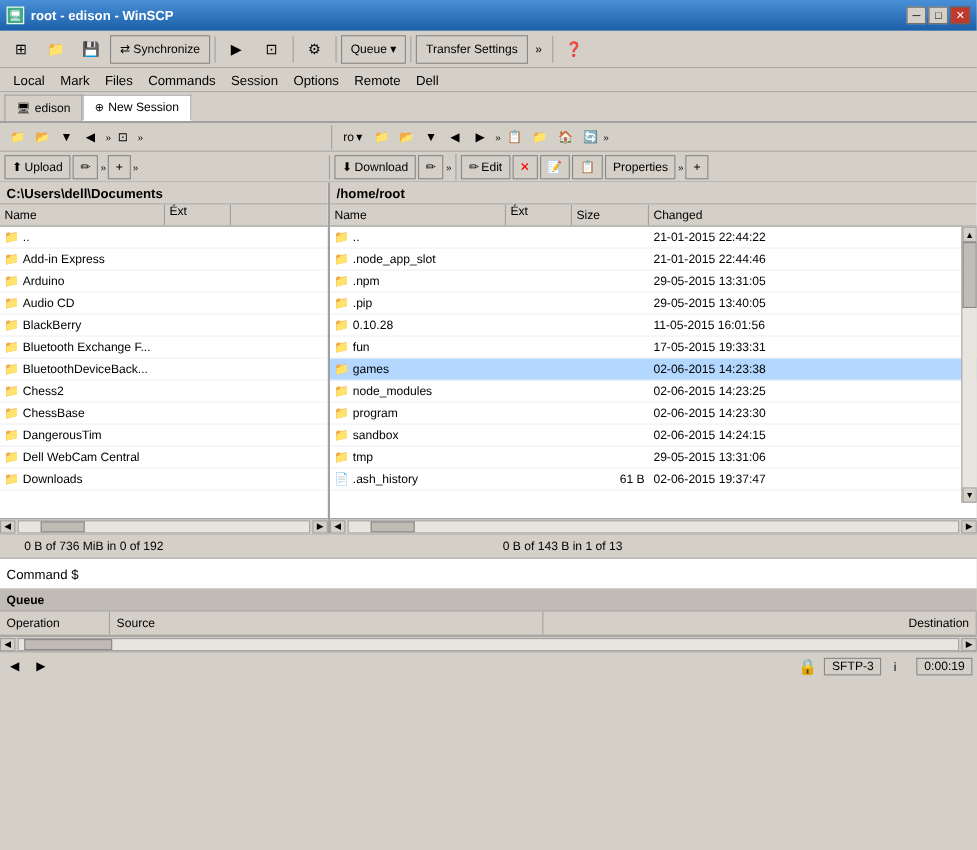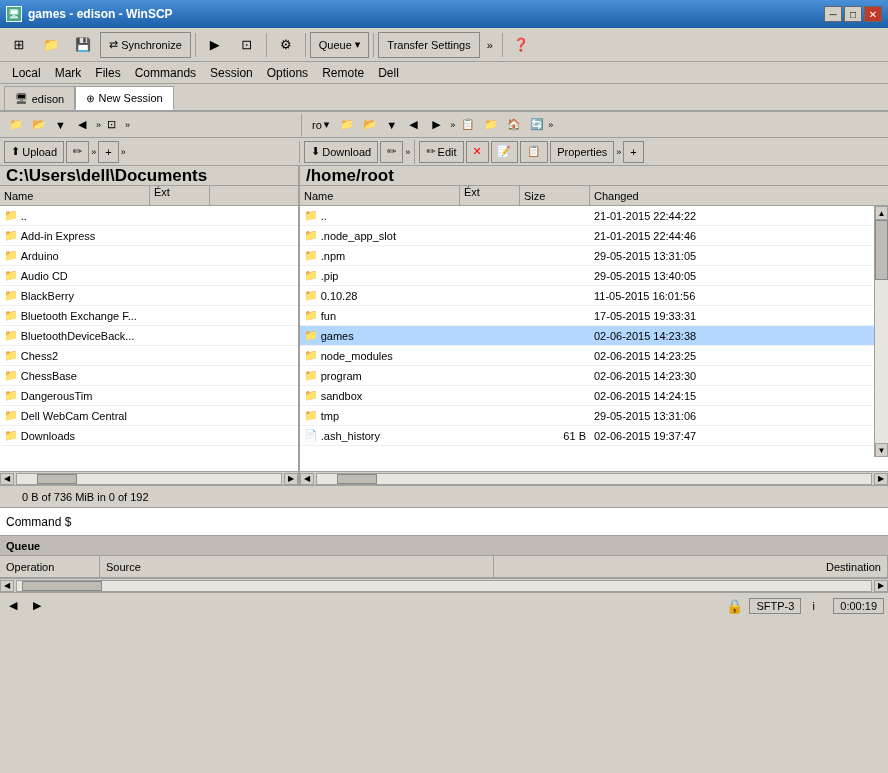--- a/index.html
+++ b/index.html
@@ -108,21 +108,21 @@
     .panel-right {
       flex: 1;
       display: flex;
       flex-direction: column;
       background: white;
     }
 
     .panel-header {
       background: #d4d0c8;
       padding: 2px 6px;
-      font-size: 17px;
+      font-size: 12px;
       border-bottom: 1px solid #a0a0a0;
       font-weight: bold;
       height: 20px;
       display: flex;
       align-items: center;
     }
 
     .col-headers {
       display: flex;
       background: #d4d0c8;
@@ -292,21 +292,21 @@
     .right-panel-cols .col-name { width: 160px; }
     .right-panel-cols .col-ext { width: 60px; }
     .right-panel-cols .col-size { width: 70px; }
   </style>
 </head>
 <body>
 
 <div class="title-bar">
   <div class="title-bar-left">
     <div class="title-bar-icon">🖥</div>
-    <span class="title-bar-text">games - edison - WinSCP</span>
+    <span class="title-bar-text">root - edison - WinSCP</span>
   </div>
   <div class="title-bar-controls">
     <div class="title-btn">─</div>
     <div class="title-btn">□</div>
     <div class="title-btn close">✕</div>
   </div>
 </div>
 
 <div class="toolbar1">
   <div class="tb-btn">
@@ -701,20 +701,21 @@
         <div class="scroll-thumb"></div>
       </div>
       <div class="scroll-arrow">▶</div>
     </div>
   </div>
 
 </div>
 
 <div class="status-bar">
   <div class="status-left">0 B of 736 MiB in 0 of 192</div>
+  <div class="status-right">0 B of 143 B in 1 of 13</div>
 </div>
 
 <div class="command-bar">
   <span>Command $</span>
   <input type="text" style="flex: 1 1 0%; border: none; outline: none; background: white; font-size: 12px; margin-left: 4px;" placeholder="">
 </div>
 
 <div class="queue-section">
   <div class="queue-header">
     <span>Queue</span>

